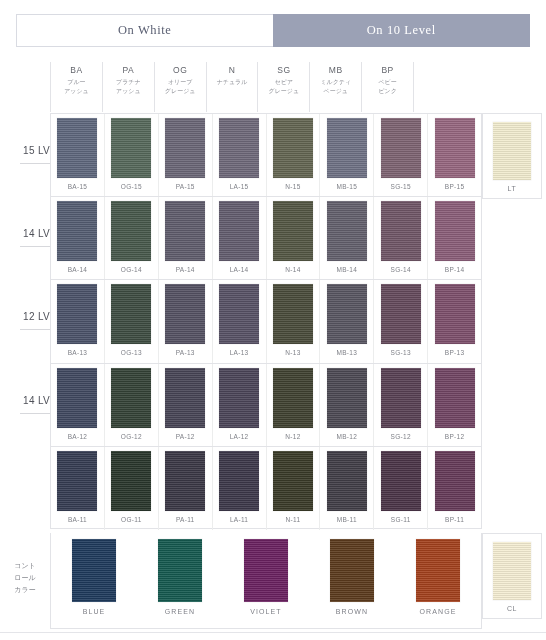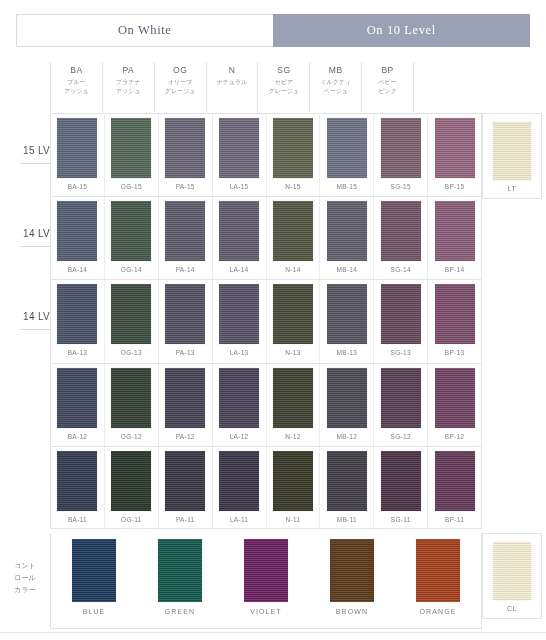--- a/index.html
+++ b/index.html
@@ -171,20 +171,24 @@
   <div class="levels">
     <div class="lvl">
       <span class="lvl-text">15 LV</span>
       <span class="lvl-rule"></span>
     </div>
     <div class="lvl">
       <span class="lvl-text">14 LV</span>
       <span class="lvl-rule"></span>
     </div>
     <div class="lvl">
+      <span class="lvl-text">12 LV</span>
+      <span class="lvl-rule"></span>
+    </div>
+    <div class="lvl">
       <span class="lvl-text">14 LV</span>
       <span class="lvl-rule"></span>
     </div>
   </div>
 
   <div class="grid" id="grid">
       <div class="row">
         <div class="cell">
           <div class="sw" style="background: rgb(94, 103, 125);"></div>
           <span class="sw-label">BA-15</span>

